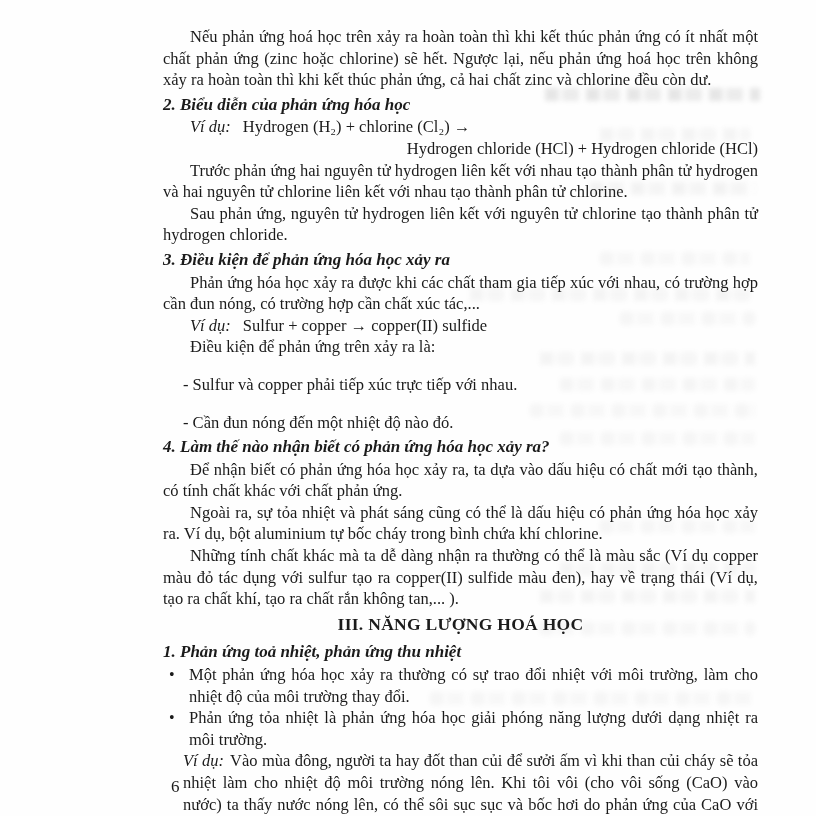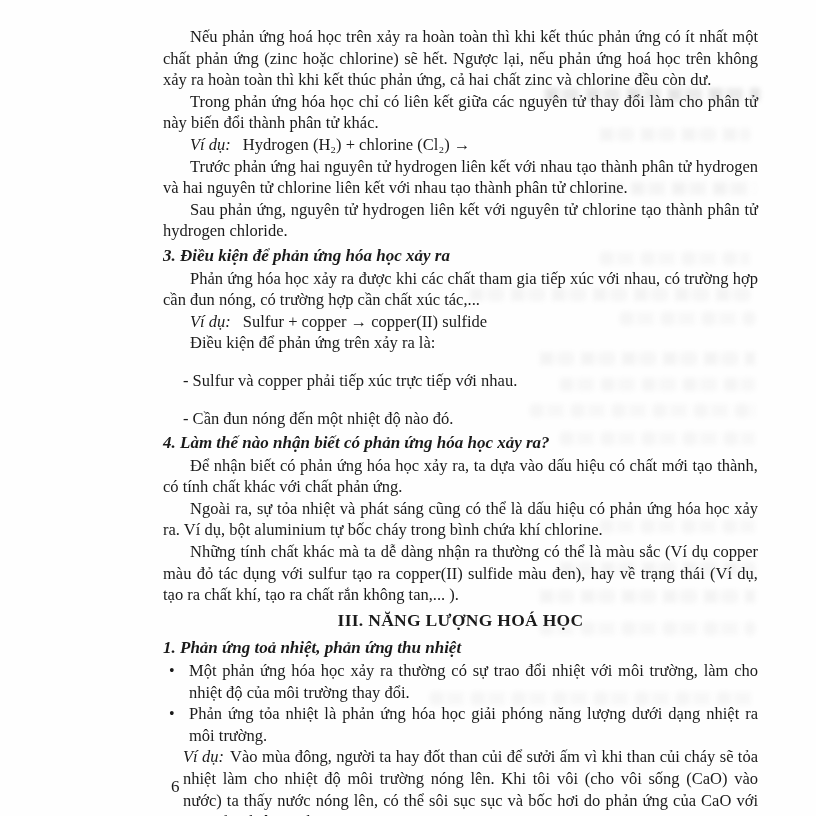--- a/index.html
+++ b/index.html
@@ -77,25 +77,26 @@
 </style>
 </head>
 <body>
 
 <div class="page">
 
   <div class="textblock">
 
     <p class="para">Nếu phản ứng hoá học trên xảy ra hoàn toàn thì khi kết thúc phản ứng có ít nhất một chất phản ứng (zinc hoặc chlorine) sẽ hết. Ngược lại, nếu phản ứng hoá học trên không xảy ra hoàn toàn thì khi kết thúc phản ứng, cả hai chất zinc và chlorine đều còn dư.</p>
 
+    <p class="heading-sub">2. Biểu diễn của phản ứng hóa học</p>
 
-    <p class="para">Trong phản ứng hóa học chỉ có liên kết giữa các nguyên tử thay đổi làm cho phân tử này biến đổi thành phân tử khác.</p>
 
     <p class="example-line"><span class="vd-label">Ví dụ:</span><span>Hydrogen (H₂) + chlorine (Cl₂) →</span></p>
 
+    <p class="equation-line">Hydrogen chloride (HCl) + Hydrogen chloride (HCl)</p>
 
     <p class="para">Trước phản ứng hai nguyên tử hydrogen liên kết với nhau tạo thành phân tử hydrogen và hai nguyên tử chlorine liên kết với nhau tạo thành phân tử chlorine.</p>
 
     <p class="para">Sau phản ứng, nguyên tử hydrogen liên kết với nguyên tử chlorine tạo thành phân tử hydrogen chloride.</p>
 
     <p class="heading-sub">3. Điều kiện để phản ứng hóa học xảy ra</p>
 
     <p class="para">Phản ứng hóa học xảy ra được khi các chất tham gia tiếp xúc với nhau, có trường hợp cần đun nóng, có trường hợp cần chất xúc tác,...</p>
 
     <p class="example-line"><span class="vd-label">Ví dụ:</span><span>Sulfur + copper → copper(II) sulfide</span></p>

